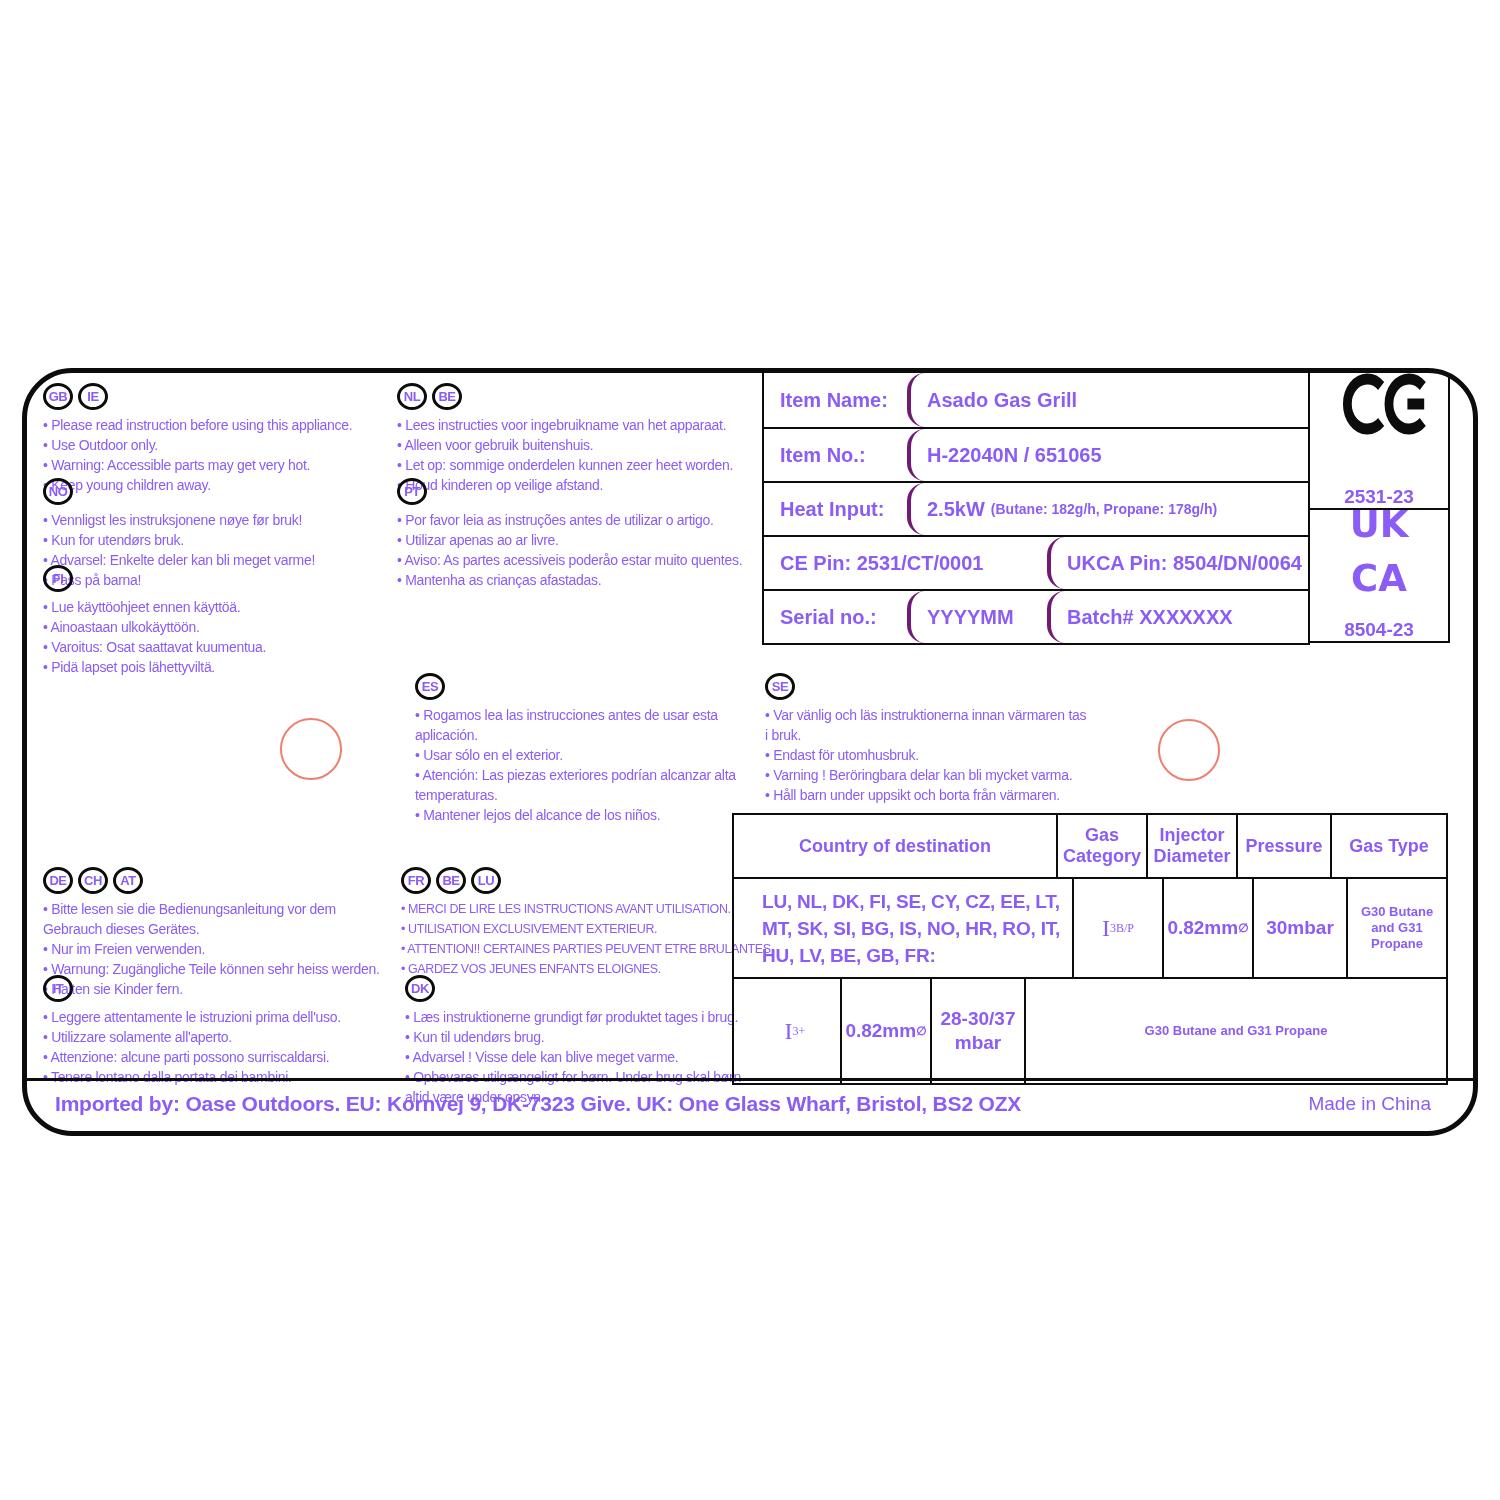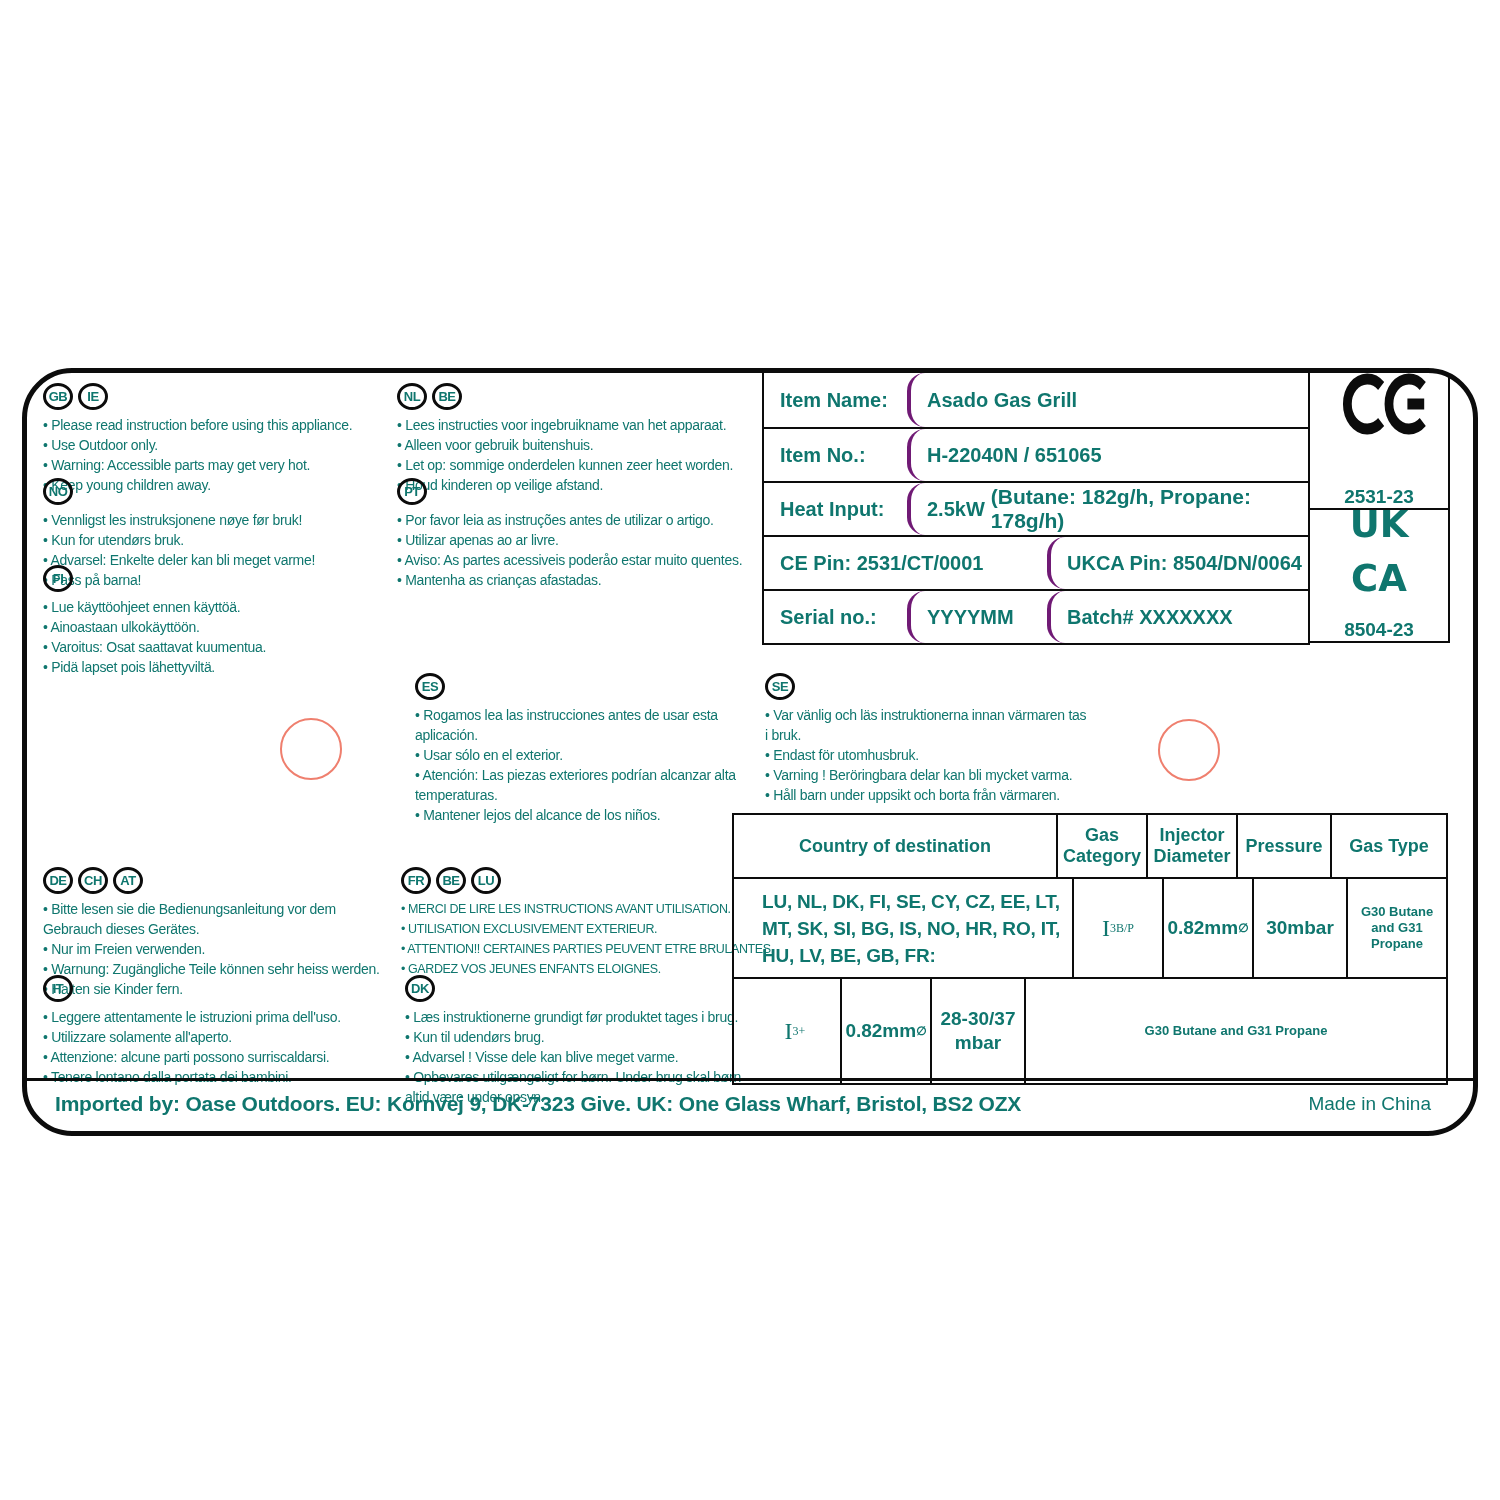--- a/index.html
+++ b/index.html
@@ -1,37 +1,37 @@
 <!DOCTYPE html>
 <html><head>
 <meta charset="utf-8">
 <style>
   html,body{margin:0;padding:0;background:#ffffff;}
   .canvas{position:relative;width:1500px;height:1500px;background:#ffffff;overflow:hidden;
-          font-family:"Liberation Sans",sans-serif;color:#0f766e;}
+          font-family:"Liberation Sans",sans-serif;color:#8b5cf6;}
   .label{position:absolute;left:22px;top:368px;width:1456px;height:768px;
          border:5px solid #0c0c0c;border-radius:50px;background:#ffffff;box-sizing:border-box;}
   
   .sec{position:absolute;}
   .badges{display:flex;gap:5px;margin-bottom:5px;}
   .badges.solo{}
   .badge{display:inline-flex;align-items:center;justify-content:center;
          width:30px;height:27px;border:3px solid #0c0c0c;border-radius:50%;
          font-weight:bold;font-size:13px;letter-spacing:-0.5px;box-sizing:border-box;}
   .line{font-size:14px;line-height:20px;letter-spacing:-0.3px;white-space:nowrap;}
   .sec.caps .line{font-size:12.5px;letter-spacing:-0.4px;}
   
   .info-table{position:absolute;left:735px;top:0px;width:548px;box-sizing:border-box;
               border:2px solid #0c0c0c;border-top:none;}
   .irow{display:flex;height:54px;box-sizing:border-box;border-top:2px solid #0c0c0c;}
   .irow:first-child{border-top:none;}
   .icell{display:flex;align-items:center;padding-left:16px;box-sizing:border-box;
          font-weight:bold;font-size:20px;}
   .icell.bl{border-left:4px solid #701a75;border-radius:18px;}
-  .small-detail{font-size:21px;margin-left:6px;font-weight:bold;}
+  .small-detail{font-size:14px;margin-left:6px;font-weight:bold;}
   
   .marks{position:absolute;left:1281px;top:0px;width:142px;box-sizing:border-box;}
   .mcell{box-sizing:border-box;border:2px solid #0c0c0c;border-top:none;display:flex;
          flex-direction:column;align-items:center;justify-content:space-between;}
   .mcell.ce{height:137px;}
   .mcell.ukca{height:133px;border-top:none;margin-top:0;}
   .mark-num{font-weight:bold;font-size:19px;margin-top:2px;}
   .ukca-word{font-weight:bold;font-size:37px;line-height:0.8;letter-spacing:0px;
              font-family:"DejaVu Sans",sans-serif;}
   

